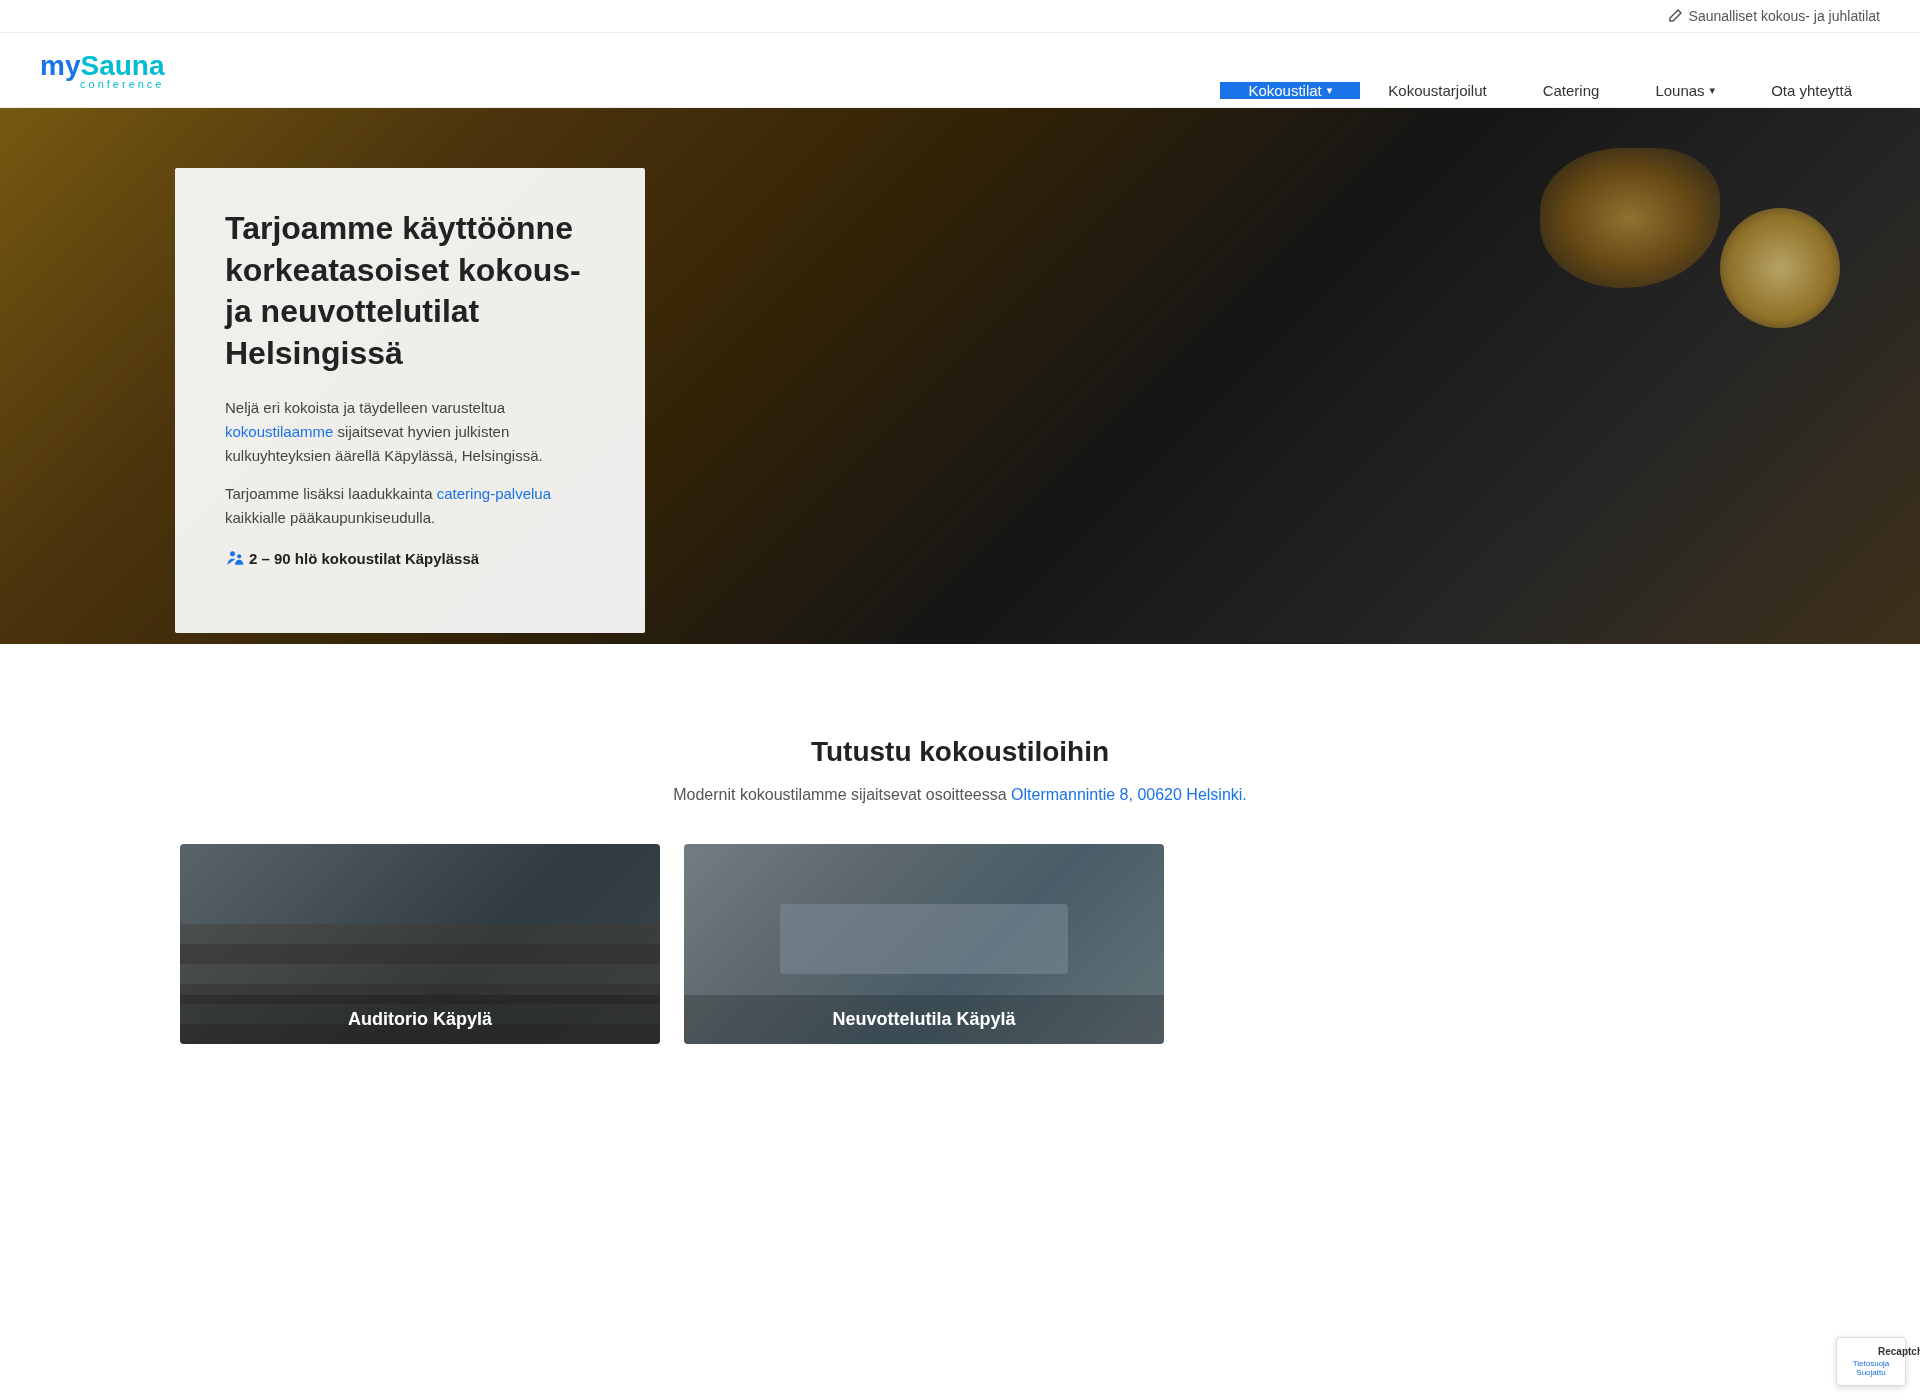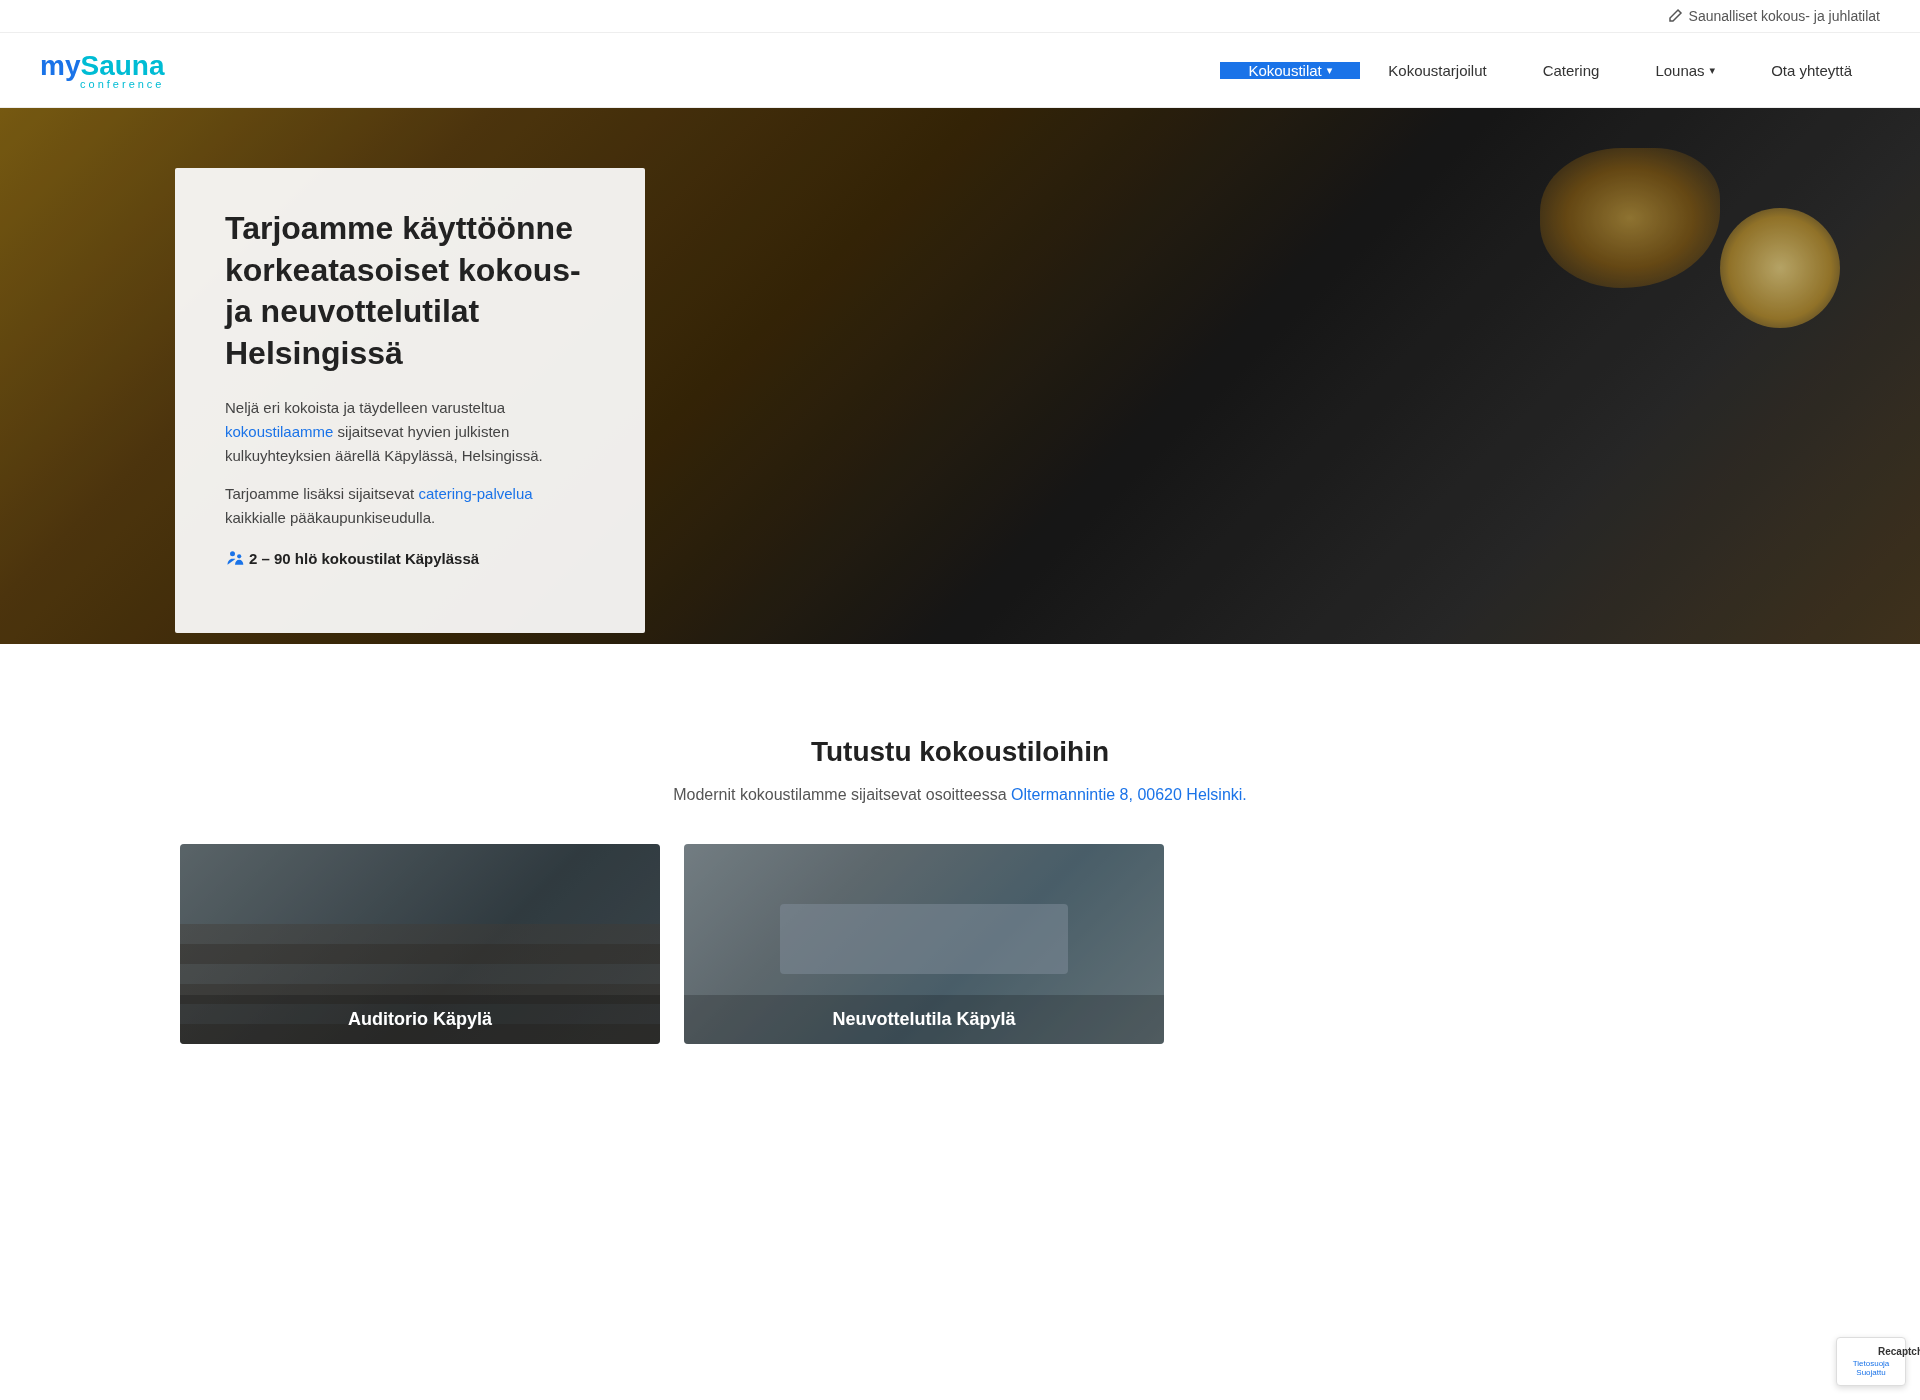--- a/index.html
+++ b/index.html
@@ -49,21 +49,21 @@
     .logo-conference {
       display: block;
       font-size: 11px;
       color: #00bcd4;
       letter-spacing: 3px;
       text-align: right;
       margin-top: -4px;
     }
     .nav-items {
       display: flex;
-      align-items: center;
+      align-items: flex-end;
       height: 57px;
     }
     .nav-item {
       display: flex;
       align-items: center;
       padding: 0 28px;
       font-size: 15px;
       color: #333;
       cursor: pointer;
       text-decoration: none;
@@ -316,21 +316,21 @@
 
 <section class="hero">
   <div class="hero-bg"></div>
   <div class="hero-overlay"></div>
   <div class="hero-card">
     <h1 class="hero-title">Tarjoamme käyttöönne korkeatasoiset kokous- ja neuvottelutilat Helsingissä</h1>
     <p class="hero-desc">
       <span>Neljä eri kokoista ja täydelleen varusteltua </span><a>kokoustilaamme</a><span> sijaitsevat hyvien julkisten kulkuyhteyksien äärellä Käpylässä, Helsingissä.</span>
     </p>
     <p class="hero-desc">
-      <span>Tarjoamme lisäksi sijaitsevat </span><a>catering-palvelua</a><span> kaikkialle pääkaupunkiseudulla.</span>
+      <span>Tarjoamme lisäksi laadukkainta </span><a>catering-palvelua</a><span> kaikkialle pääkaupunkiseudulla.</span>
     </p>
     <div class="hero-meta">
       <svg viewBox="0 0 24 24" fill="#1a73e8">
         <circle cx="9" cy="7" r="3"></circle>
         <path d="M3 20c0-4 2.7-7 6-7h2c.5 0 1 .07 1.5.2"></path>
         <circle cx="17" cy="10" r="2.5"></circle>
         <path d="M12 20c0-3.5 2.2-6 5-6s5 2.5 5 6"></path>
       </svg>
       <span>2 – 90 hlö kokoustilat Käpylässä</span>
     </div>

